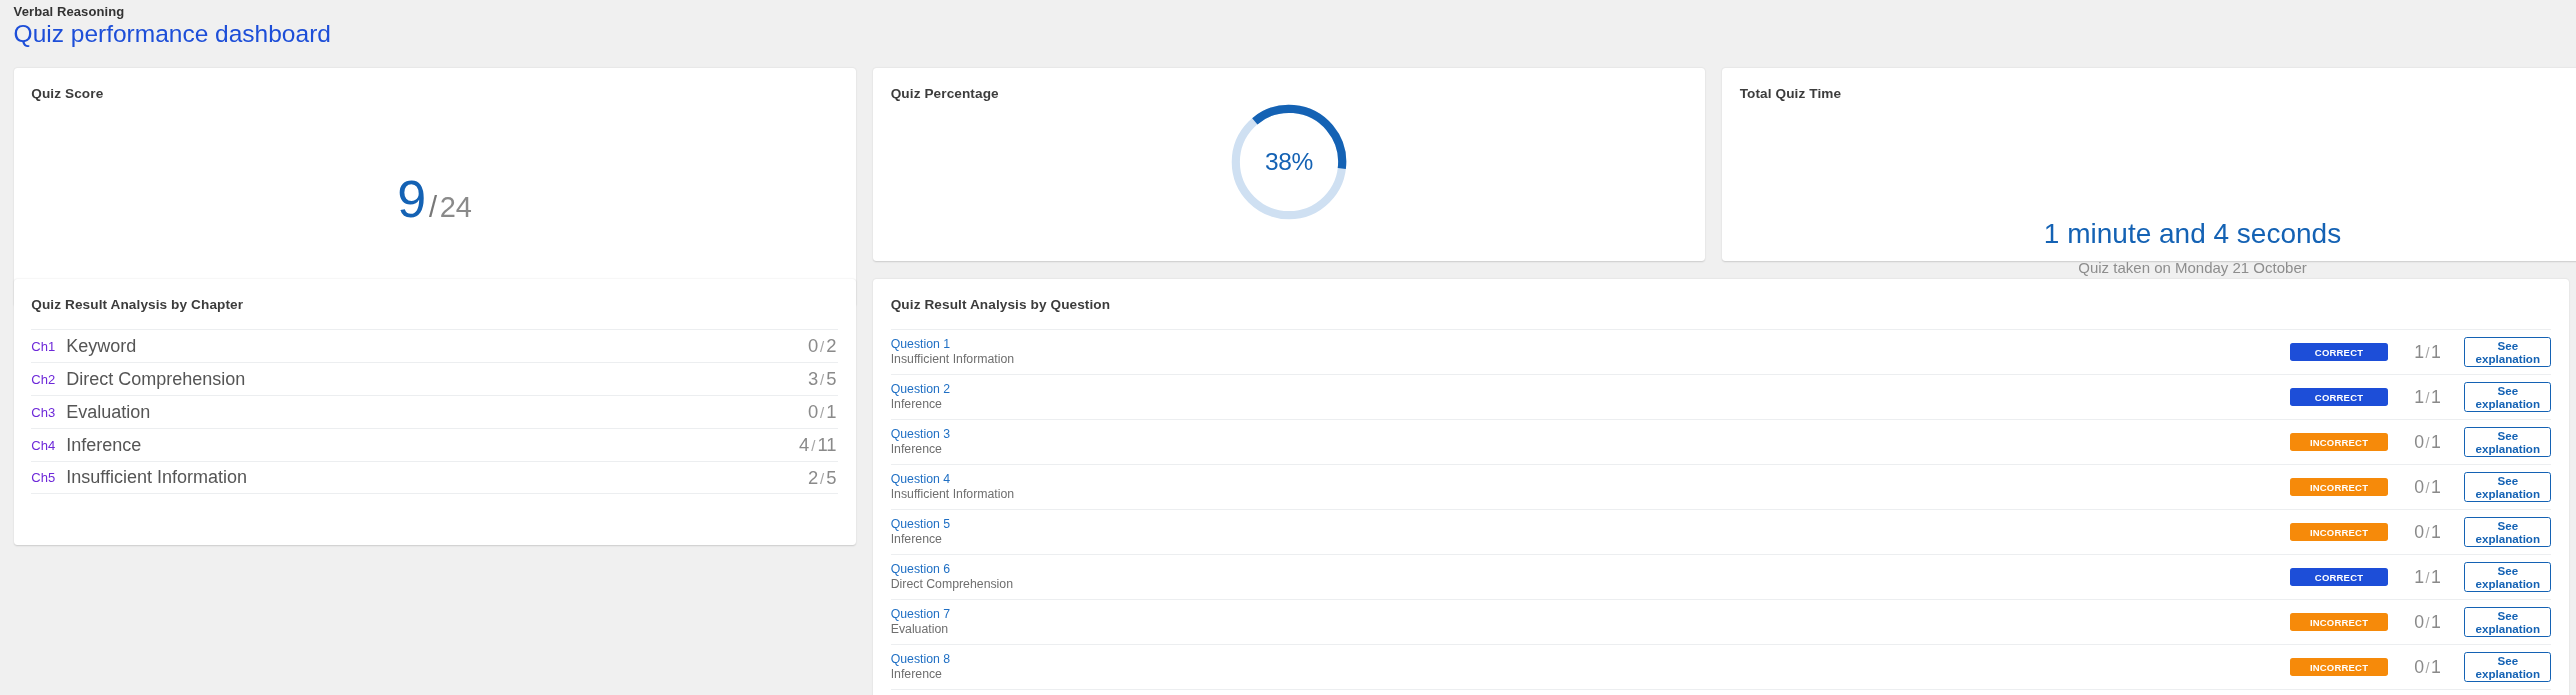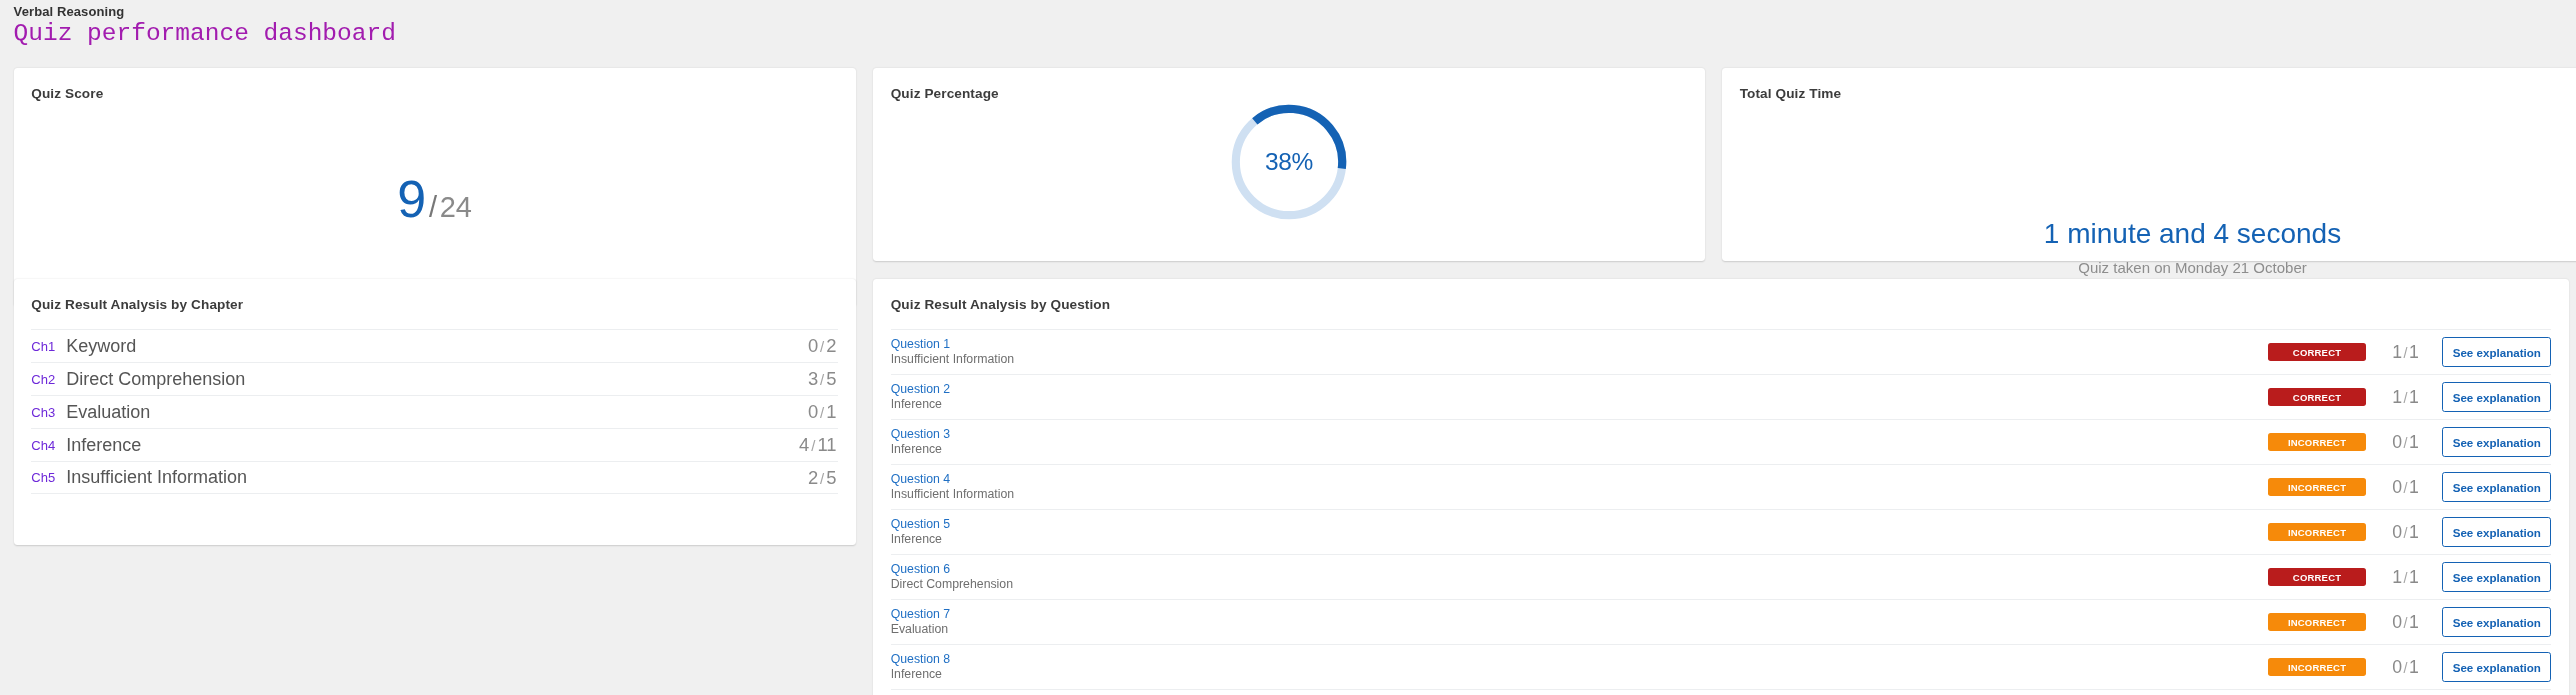--- a/index.html
+++ b/index.html
@@ -30,24 +30,23 @@
   .eyebrow {
     font-size: 13px;
     font-weight: 700;
     color: #333333;
     letter-spacing: 0.1px;
     line-height: 15px;
   }
   .page-title {
     font-size: 24.5px;
     font-weight: 400;
-    color: #a21caf;
+    color: #1d4ed8;
     line-height: 27px;
     margin-top: 1.4px;
-    font-family: Liberation Mono, monospace;
   }
 
   
   .card {
     position: absolute;
     background: #ffffff;
     border-radius: 3.4px;
     box-shadow: 0 0.7px 2px rgba(0,0,0,0.10), 0 0.7px 1.4px rgba(0,0,0,0.06);
   }
   .card-title {
@@ -230,37 +229,37 @@
     border-radius: 2.7px;
     display: flex;
     align-items: center;
     justify-content: center;
     font-size: 9.5px;
     font-weight: 700;
     color: #ffffff;
     letter-spacing: 0.2px;
     margin-right: 15px;
   }
-  .q-badge.correct   { background: #b91c1c; }
+  .q-badge.correct   { background: #1d4ed8; }
   .q-badge.incorrect { background: #f68a0a; }
 
   .q-score {
     flex: 0 0 auto;
     width: 49px;
     text-align: center;
     white-space: nowrap;
     margin-right: 12.3px;
   }
   .q-score .v { font-size: 17.7px; font-weight: 300; color: #8a8a8a; }
   .q-score .s { font-size: 14.3px; font-weight: 300; color: #a5a5a5; padding: 0 1.4px; }
   .q-score .t { font-size: 17.7px; font-weight: 300; color: #8a8a8a; }
 
   .q-button {
     flex: 0 0 auto;
-    width: 109px;
+    width: 87px;
     height: 30px;
     border: 0.7px solid #1462b4;
     border-radius: 2.7px;
     background: #ffffff;
     color: #1462b4;
     font-family: "Liberation Sans", sans-serif;
     font-size: 11.6px;
     font-weight: 700;
     cursor: pointer;
     display: flex;

